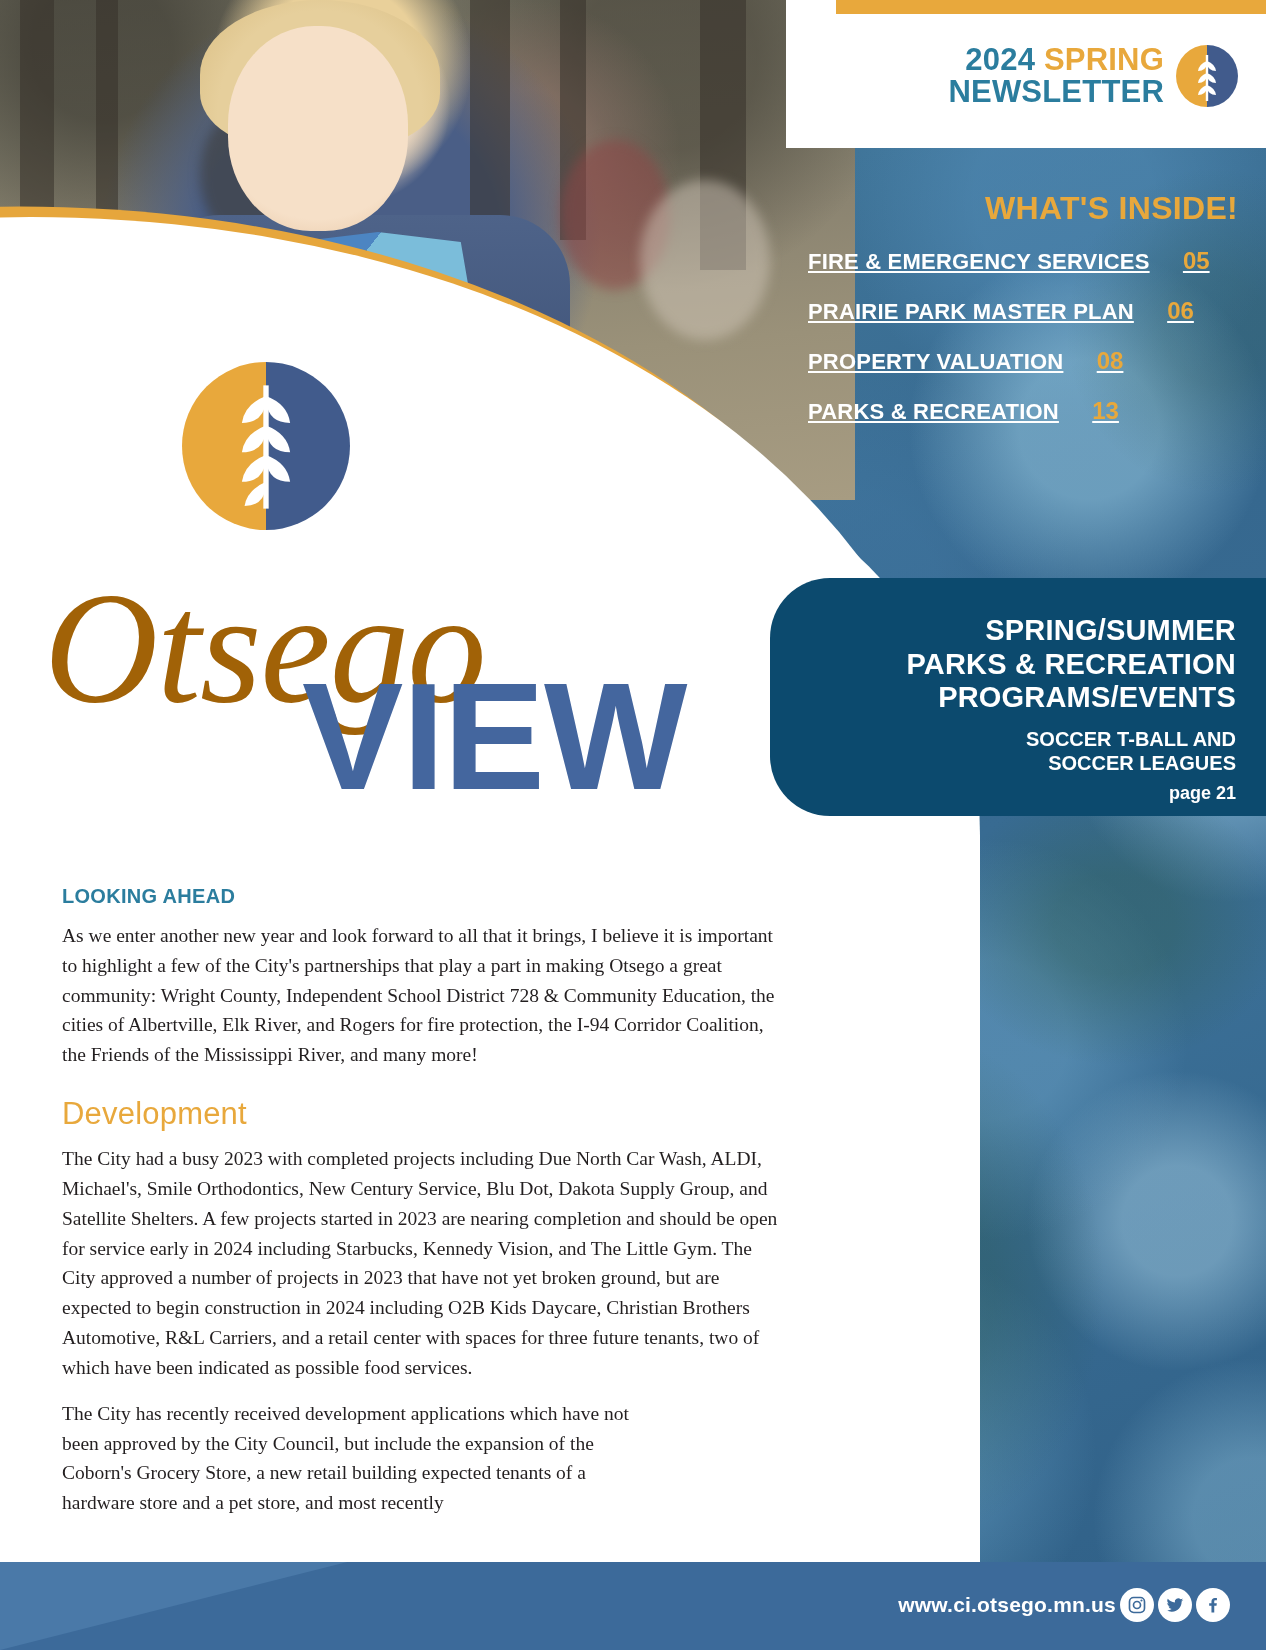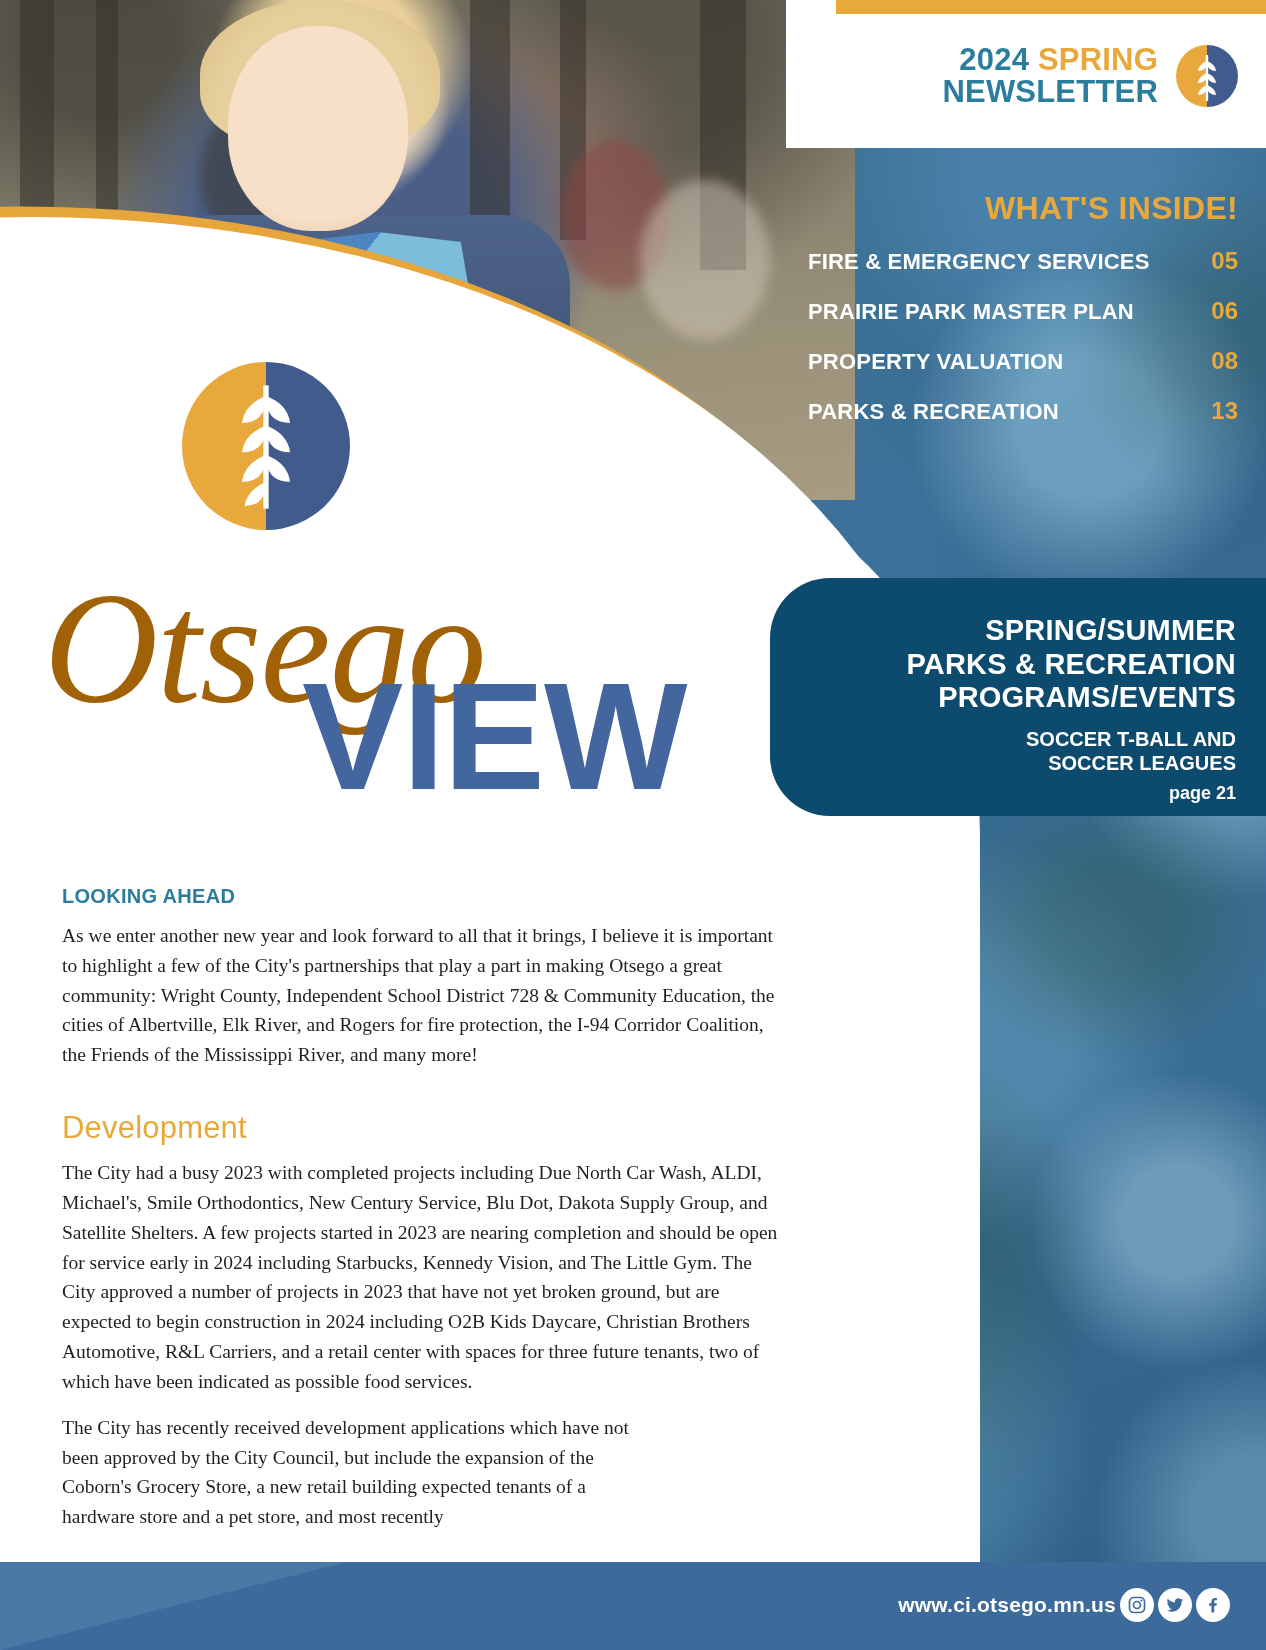--- a/index.html
+++ b/index.html
@@ -105,39 +105,39 @@
 
   
   .header-bar{
     position:absolute; right:0; top:0; width:480px; height:148px; background:#ffffff;
     border-bottom-left-radius:0;
   }
   .header-strip-gold{
     position:absolute; right:0; top:0; width:430px; height:14px; background:#e8a83c;
   }
   .header-inner{
-    position:absolute; right:28px; top:44px; display:flex; align-items:center; gap:18px;
+    position:absolute; right:28px; top:44px; display:flex; align-items:center; gap:12px;
   }
   .hdr-text{ text-align:right; line-height:1.02; }
   .hdr-line1{ font-size:31px; font-weight:bold; letter-spacing:.2px; }
   .hdr-line1 .yr{ color:#2b7d9e; }
   .hdr-line1 .sp{ color:#e8a83c; }
   .hdr-line2{ font-size:31px; font-weight:bold; color:#2b7d9e; letter-spacing:.2px; }
 
   
   .seal{ position:relative; width:62px; height:62px; border-radius:50%;
          background:linear-gradient(90deg,#e8a83c 0 50%, #415b8c 50% 100%); flex:none; }
   .seal .wheat{ position:absolute; left:50%; top:8px; transform:translateX(-50%); }
 
   
   .whats-inside{
     position:absolute; right:28px; top:190px; width:430px; text-align:right; color:#fff;
   }
   .wi-title{ font-size:32px; font-weight:bold; color:#e8a83c; letter-spacing:.3px; margin-bottom:20px; }
-  .wi-row{ display:flex; justify-content:space-between; align-items:baseline; gap:14px; margin-bottom:22px; }
+  .wi-row{ display:flex; justify-content:flex-start; align-items:baseline; gap:8px; margin-bottom:22px;text-decoration:underline; }
   .wi-label{ font-size:22px; font-weight:bold; letter-spacing:.2px; }
   .wi-page{ font-size:24px; font-weight:bold; color:#e8a83c; width:32px; text-align:right;margin-left:20px; }
 
   
   .white-body{
     position:absolute; left:-200px; top:455px; width:1180px; height:1200px;
     background:#ffffff; border-top-right-radius:380px;
   }
   .white-body-2{
     position:absolute; left:-200px; top:760px; width:1000px; height:900px;
@@ -177,21 +177,21 @@
   .callout h2{ font-size:29px; font-weight:bold; line-height:1.16; letter-spacing:.2px; }
   .callout .sub{ font-size:20px; font-weight:bold; line-height:1.2; margin-top:12px; }
   .callout .pg{ font-size:18px; font-weight:bold; margin-top:8px; }
 
   
   .article{ position:absolute; left:62px; top:885px; width:720px; }
   .h-looking{
     font-size:20px; font-weight:bold; color:#2b7d9e; letter-spacing:.3px; margin-bottom:13px;
   }
   .h-dev{
-    font-size:31px; color:#e8a83c; letter-spacing:.2px; margin:40px 0 12px;
+    font-size:31px; color:#e8a83c; letter-spacing:.2px; margin:26px 0 12px;
     font-family:"Liberation Sans", sans-serif; font-weight:normal;
   }
   .body-p{
     font-family:"Liberation Serif", serif; font-size:19.5px; color:#231f20;
     line-height:1.53; margin-bottom:16px;
   }
   .p-narrow{ width:570px; }
   .continued{
     font-family:"Liberation Serif", serif; font-style:italic; font-size:18px;
     color:#231f20; margin-top:18px;

